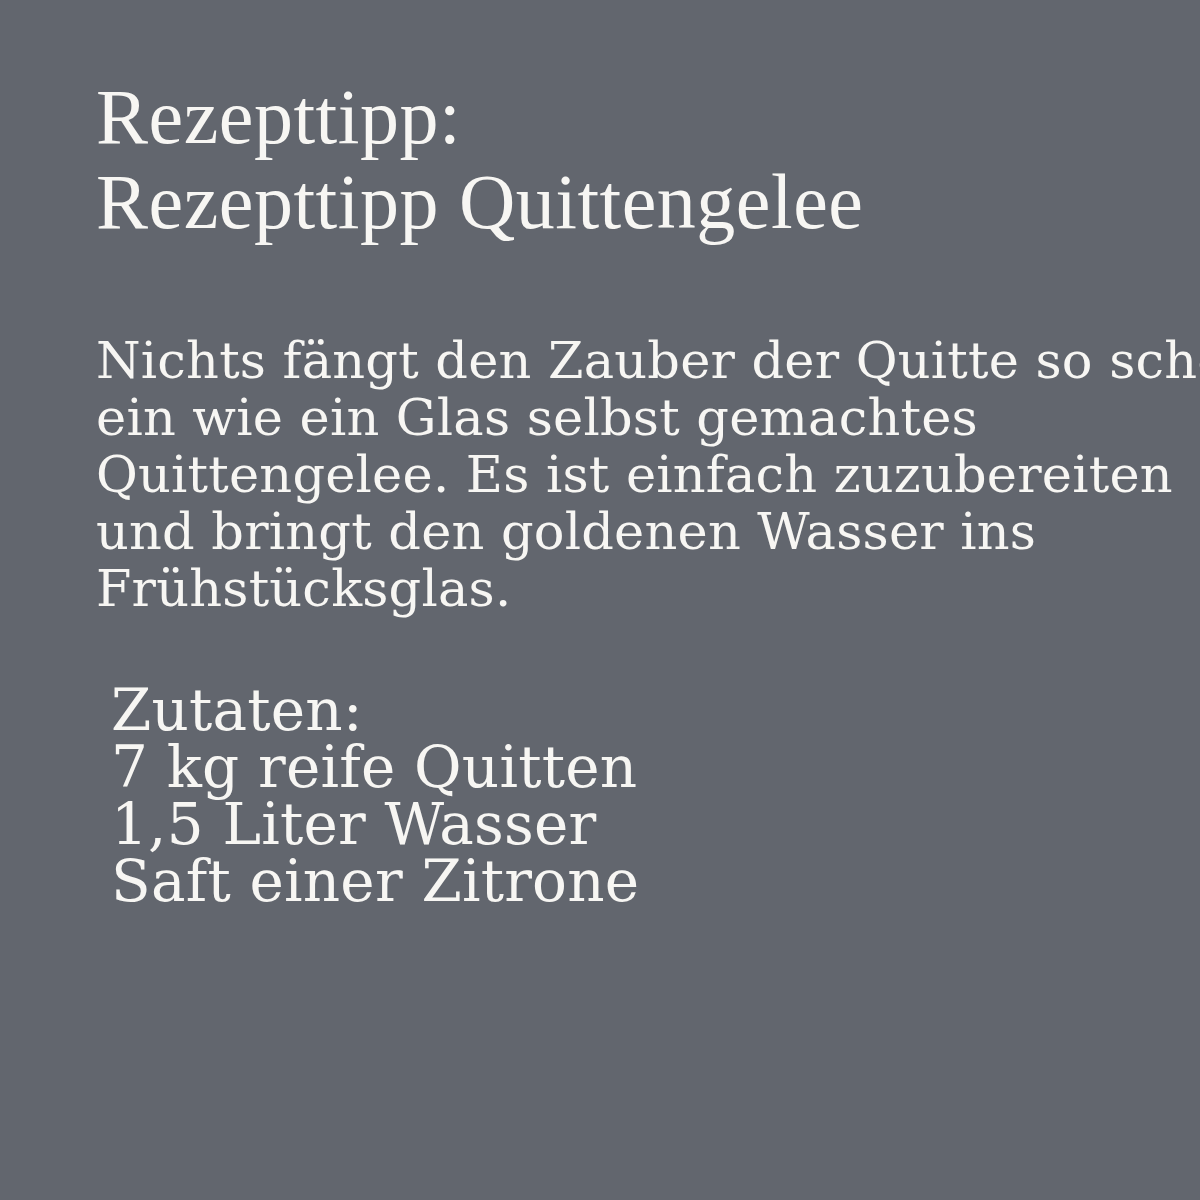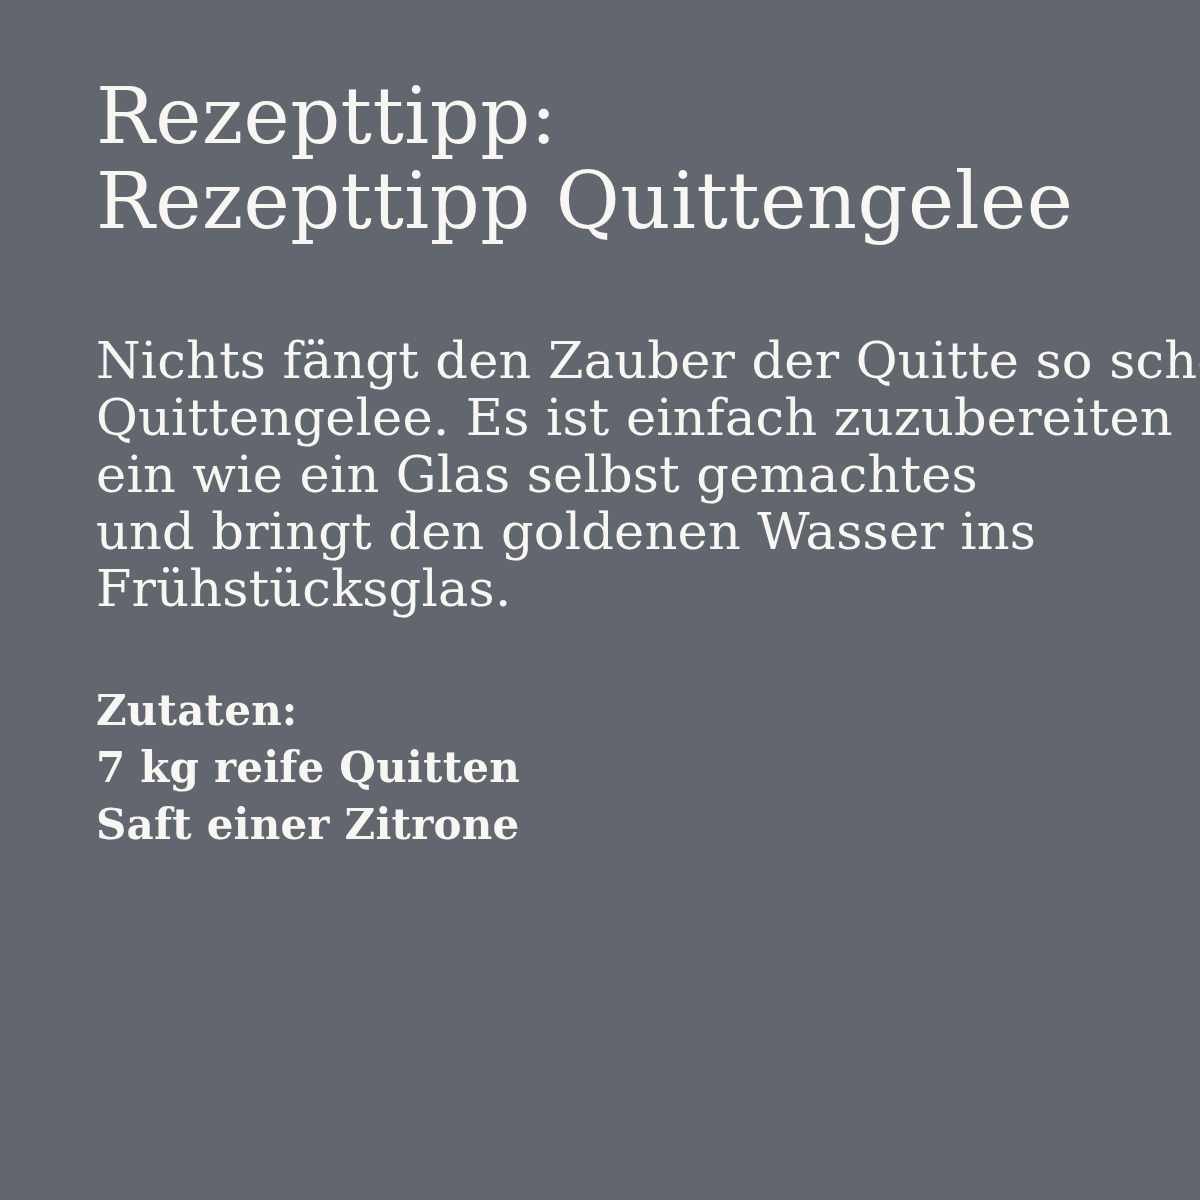--- a/index.html
+++ b/index.html
@@ -19,65 +19,67 @@
     height: 1200px;
     padding: 74px 40px 0 96px;
     color: #F7F6F3; 
   }
   .title {
     margin: 0 0 88px 0;
     font-size: 78px;
     line-height: 85px;
     font-weight: 500;
     letter-spacing: 0.5px;
+    font-family: Liberation Serif, serif;
   }
   .title .line {
     display: block;
     white-space: nowrap;
   }
   .intro {
     margin: 0 0 65px 0;
     font-size: 51px;
     line-height: 57px;
     font-weight: 400;
     letter-spacing: 0.2px;
   }
   .intro .line {
     display: block;
     white-space: nowrap;
   }
   .ingredients {
-    margin: 0;
-    font-size: 42px;
+    margin: 15px;
+    font-size: 58px;
     line-height: 57px;
-    font-weight: 700;
+    font-weight: 400;
     letter-spacing: 0.2px;
   }
   .ingredients .line {
     display: block;
     white-space: nowrap;
   }
 </style>
 </head>
 <body style="background-color: rgb(98, 102, 110);">
 
 <div class="card" style="color: rgb(247, 246, 243);">
 
   <h1 class="title">
     <span class="line">Rezepttipp:</span>
     <span class="line">Rezepttipp Quittengelee</span>
   </h1>
 
   <p class="intro">
     <span class="line">Nichts fängt den Zauber der Quitte so schön</span>
+    <span class="line">ein wie ein Glas selbst gemachtes</span>
     <span class="line">Quittengelee. Es ist einfach zuzubereiten</span>
-    <span class="line">ein wie ein Glas selbst gemachtes</span>
     <span class="line">und bringt den goldenen Wasser ins</span>
     <span class="line">Frühstücksglas.</span>
   </p>
 
   <div class="ingredients">
     <span class="line">Zutaten:</span>
     <span class="line">7 kg reife Quitten</span>
+    <span class="line">1,5 Liter Wasser</span>
     <span class="line">Saft einer Zitrone</span>
   </div>
 
 </div>
 
 </body></html>

